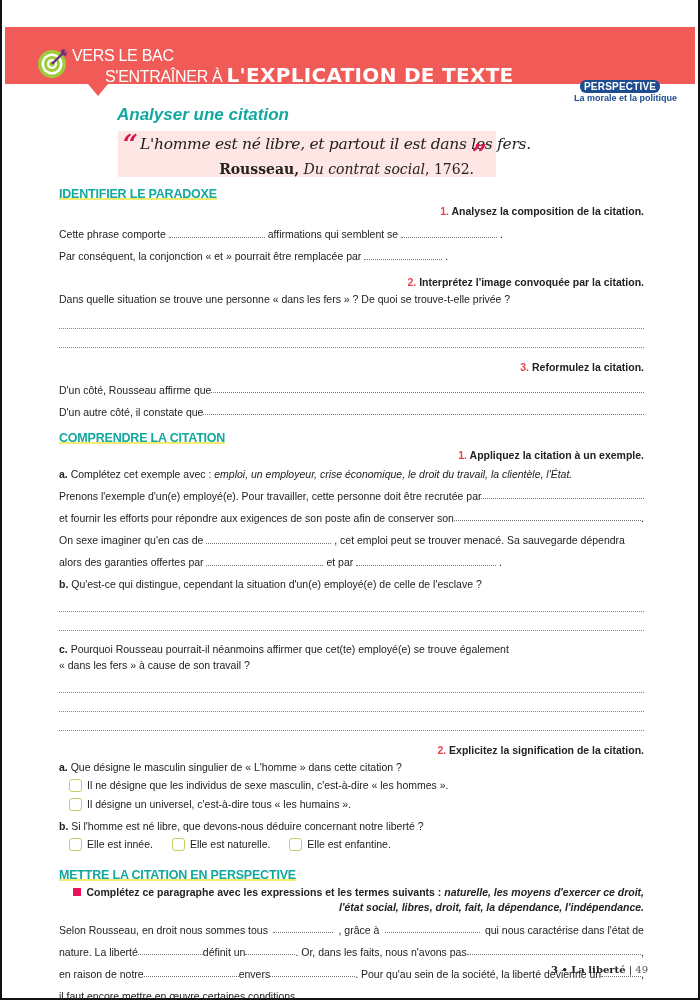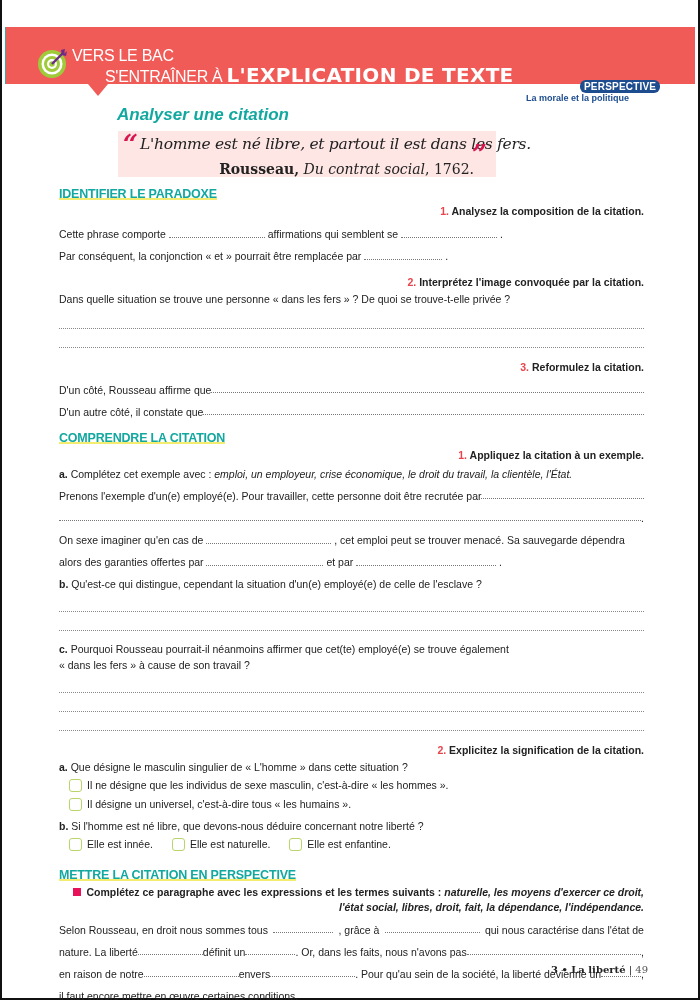--- a/index.html
+++ b/index.html
@@ -10,21 +10,21 @@
   
   .banner { position: absolute; left: 5px; top: 27px; width: 690px; height: 57px; background: #f05b57; border-left: 1px solid #3aa9a3; }
   .banner-pointer { position: absolute; left: 88px; top: 84px; width: 0; height: 0;
     border-left: 10px solid transparent; border-right: 10px solid transparent; border-top: 12px solid #f05b57; }
   .target-icon { position: absolute; left: 37px; top: 47px; width: 32px; height: 32px; }
   .banner-line1 { position: absolute; left: 72px; top: 47px; color: #fff; font-size: 16px; letter-spacing: -0.3px; font-family: "Liberation Sans", sans-serif; }
   .banner-line2 { position: absolute; left: 105px; top: 63px; color: #fff; font-size: 16px; letter-spacing: -0.3px; white-space: nowrap; }
   .banner-line2 b { font-family: "DejaVu Sans", sans-serif; font-weight: 700; font-size: 20px; letter-spacing: 0.3px; }
 
   .perspective-badge { position: absolute; left: 580px; top: 80px; background: #1d4c8f; color: #fff; font-weight: bold; font-size: 10px; padding: 1px 4px; border-radius: 6px; letter-spacing: 0.2px; }
-  .perspective-sub { position: absolute; left: 526px; top: 93px; width: 95px; text-align: right; color: #1d4c8f; font-weight: bold; font-size: 9px; white-space: nowrap; }
+  .perspective-sub { position: absolute; left: 574px; top: 93px; width: 95px; text-align: right; color: #1d4c8f; font-weight: bold; font-size: 9px; white-space: nowrap; }
 
   .page-title { position: absolute; left: 117px; top: 105px; color: #12a8a0; font-weight: bold; font-style: italic; font-size: 17px; }
 
   .quote-box { position: absolute; left: 118px; top: 131px; width: 378px; height: 46px; background: #fde6e4; }
   .quote-open { position: absolute; left: 5px; top: -2px; color: #d8154f; font-family: "DejaVu Serif", serif; font-style: italic; font-weight: bold; font-size: 26px; }
   .quote-close { position: absolute; left: 354px; top: 8px; color: #d8154f; font-family: "DejaVu Serif", serif; font-style: italic; font-weight: bold; font-size: 26px; }
   .quote-text { position: absolute; left: 22px; top: 4px; font-family: "DejaVu Serif", serif; font-style: italic; font-size: 15.5px; color: #222; white-space: nowrap; letter-spacing: -0.3px; }
   .quote-source { position: absolute; right: 22px; top: 30px; font-family: "DejaVu Serif", serif; font-size: 14px; color: #222; white-space: nowrap; }
   .quote-source b { font-weight: bold; }
   .quote-source i { font-style: italic; }
@@ -107,40 +107,41 @@
 
   
   <div class="sec-heading" style="margin-top:11px">COMPRENDRE LA CITATION</div>
   <div class="q"><span class="num">1.</span> <span>Appliquez la citation à un exemple.</span></div>
   <div class="line" style="margin-top:5px"><span class="sub">a.</span><span> Complétez cet exemple avec : </span><span class="ital">emploi, un employeur, crise économique, le droit du travail, la clientèle, l'État.</span></div>
   <div class="line" style="display:flex">
     <span>Prenons l'exemple d'un(e) employé(e). Pour travailler, cette personne doit être recrutée par </span>
       <span class="blank" style="flex:1"></span>
   </div>
   <div class="line" style="display:flex">
+    <span>et fournir les efforts pour répondre aux exigences de son poste afin de conserver son </span>
       <span class="blank" style="flex:1"></span>
       <span> .</span>
   </div>
   <div class="line">
     <span>On sexe imaginer qu'en cas de </span><span class="blank" style="width:125px"></span><span> , cet emploi peut se trouver menacé. Sa sauvegarde dépendra</span>
   </div>
   <div class="line">
     <span>alors des garanties offertes par </span><span class="blank" style="width:117px"></span><span> et par </span><span class="blank" style="width:140px"></span><span> .</span>
   </div>
   <div class="line"><span class="sub">b.</span><span> Qu'est-ce qui distingue, cependant la situation d'un(e) employé(e) de celle de l'esclave ?</span></div>
   <div class="dotline" style="margin-top:20px"></div>
   <div class="dotline"></div>
   <div class="line" style="margin-top:12px"><span class="sub">c.</span><span> Pourquoi Rousseau pourrait-il néanmoins affirmer que cet(te) employé(e) se trouve également</span></div>
   <div class="line tight">« dans les fers » à cause de son travail ?</div>
   <div class="dotline" style="margin-top:20px"></div>
   <div class="dotline"></div>
   <div class="dotline"></div>
 
   <div class="q" style="margin-top:12px"><span class="num">2.</span> <span>Explicitez la signification de la citation.</span></div>
-  <div class="line tight"><span class="sub">a.</span><span> Que désigne le masculin singulier de « L'homme » dans cette situation ?</span></div>
+  <div class="line tight"><span class="sub">a.</span><span> Que désigne le masculin singulier de « L'homme » dans cette citation ?</span></div>
   <div class="line tight opt" style="margin-top:5px"><span class="check"></span><span>Il ne désigne que les individus de sexe masculin, c'est-à-dire « les hommes ».</span></div>
   <div class="line tight opt" style="margin-top:6px"><span class="check"></span><span>Il désigne un universel, c'est-à-dire tous « les humains ».</span></div>
   <div class="line" style="margin-top:9px"><span class="sub">b.</span><span> Si l'homme est né libre, que devons-nous déduire concernant notre liberté ?</span></div>
   <div class="line tight opt" style="margin-top:5px">
     <span><span class="check"></span><span>Elle est innée.</span></span>
     <span style="margin-left:16px"><span class="check"></span><span>Elle est naturelle.</span></span>
     <span style="margin-left:16px"><span class="check"></span><span>Elle est enfantine.</span></span>
   </div>
 
   

